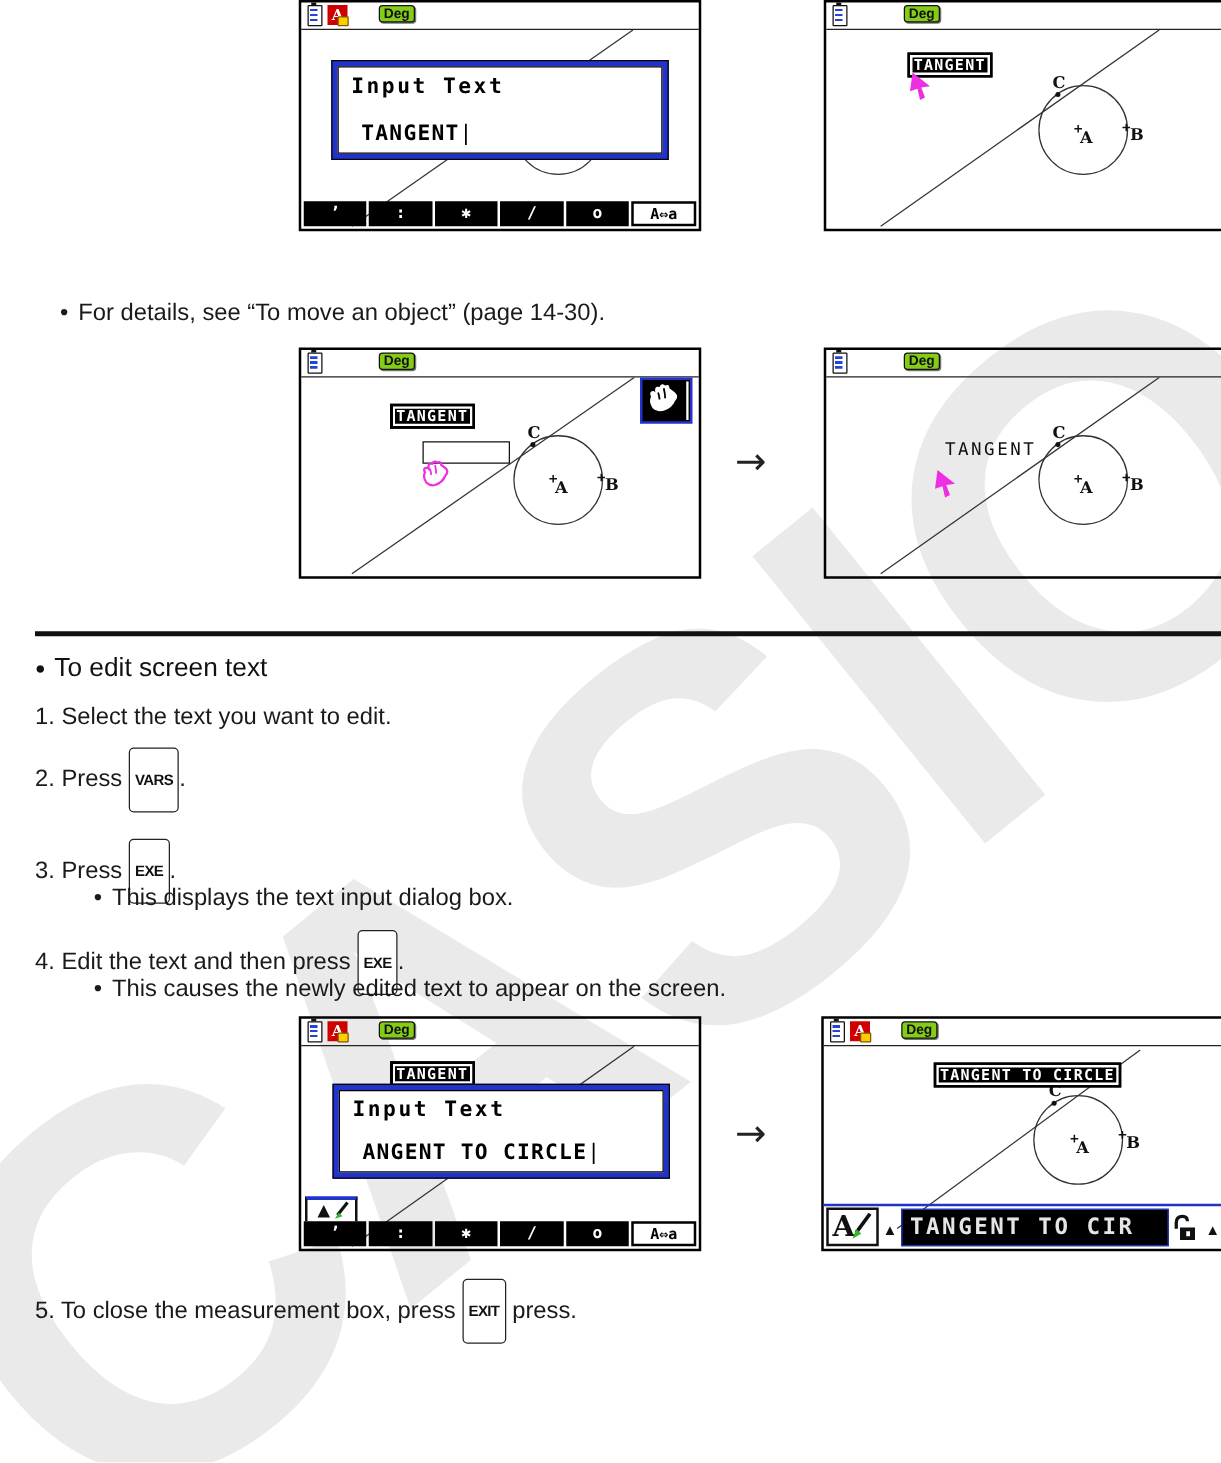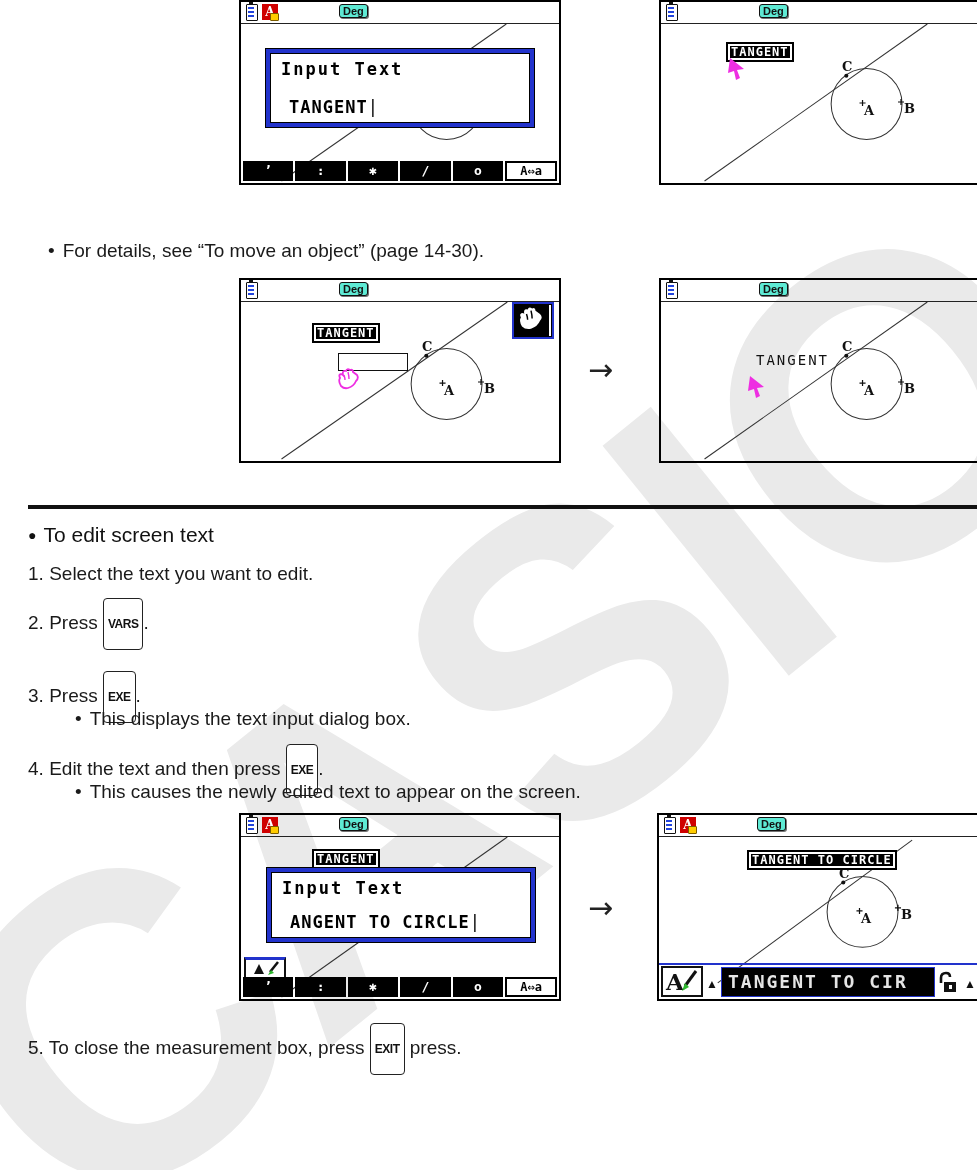--- a/index.html
+++ b/index.html
@@ -16,22 +16,22 @@
   .battery{position:absolute;left:5px;top:2px;width:10px;height:15px;border:1.5px solid #111;
         border-radius:1px;background:#fff;}
   .battery:before{content:"";position:absolute;left:2px;top:-3px;width:4px;height:2px;background:#111;}
   .battery .bars{position:absolute;left:1px;top:2px;width:6px;height:10px;
         background:repeating-linear-gradient(#2244dd 0 2px,#fff 2px 4px);}
   .alock{position:absolute;left:21px;top:2px;width:16px;height:16px;background:#cf0000;
         color:#fff;font:bold 12px "DejaVu Serif",serif;text-align:center;line-height:16px;}
   .alock .mini-lock{position:absolute;right:-1px;bottom:-1px;width:7px;height:6px;background:#ffcc00;
         border:1px solid #7a5b00;border-radius:1px;}
   .degbadge{position:absolute;left:62px;top:2px;border:1.5px solid #111;border-radius:3px;
-        padding:0 3px;font:bold 11px "Liberation Sans",sans-serif;color:#111;background:#5eead4;
-        box-shadow:1px 1px 0 rgba(0,0,0,.55);margin-left:36px;}
+        padding:0 3px;font:bold 11px "Liberation Sans",sans-serif;color:#111;background:#84cc16;
+        box-shadow:1px 1px 0 rgba(0,0,0,.55);}
   .geo{position:absolute;left:0;top:21px;width:100%;height:calc(100% - 21px);}
   .ptlabel{position:absolute;font:bold 13px "DejaVu Serif",serif;color:#111;}
 
   .sel-label{position:absolute;background:#000;color:#fff;border:2px solid #000;
         box-shadow:inset 0 0 0 2px #fff;padding:1px 3px;
         font:bold 12px "DejaVu Sans Mono",monospace;letter-spacing:1px;white-space:nowrap;}
   .plain-label{position:absolute;font:14px "DejaVu Sans Mono",monospace;color:#111;
         letter-spacing:2px;white-space:nowrap;}
   .empty-rect{position:absolute;border:1px solid #111;background:transparent;}
 

